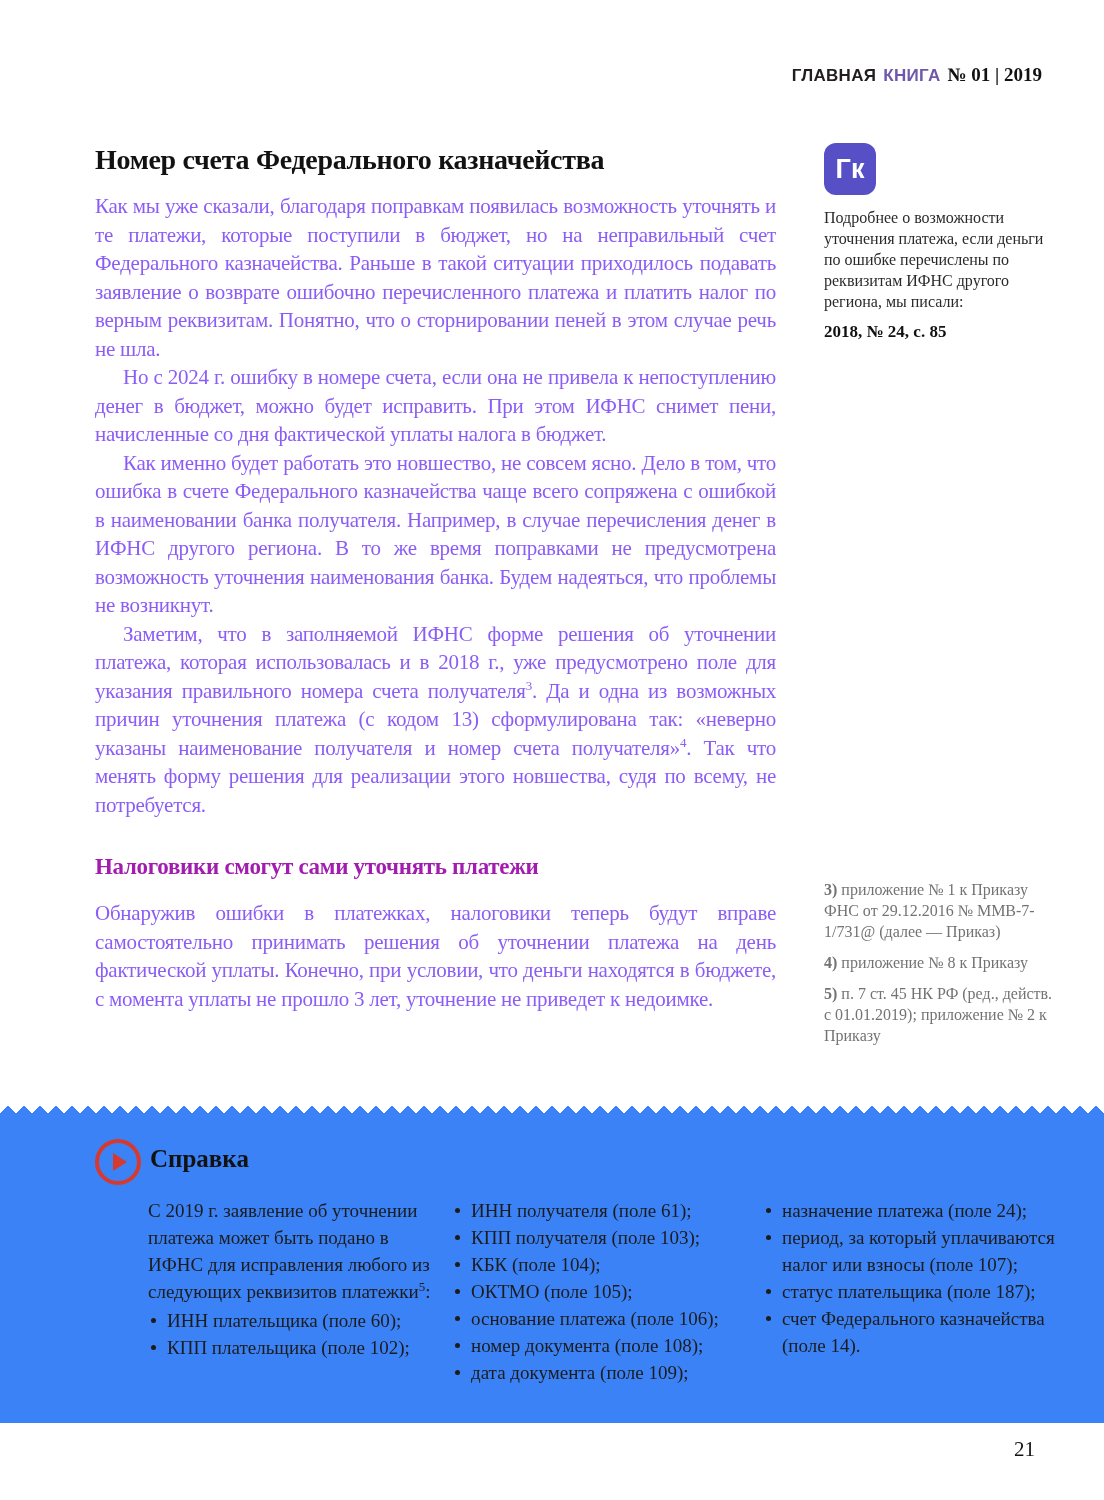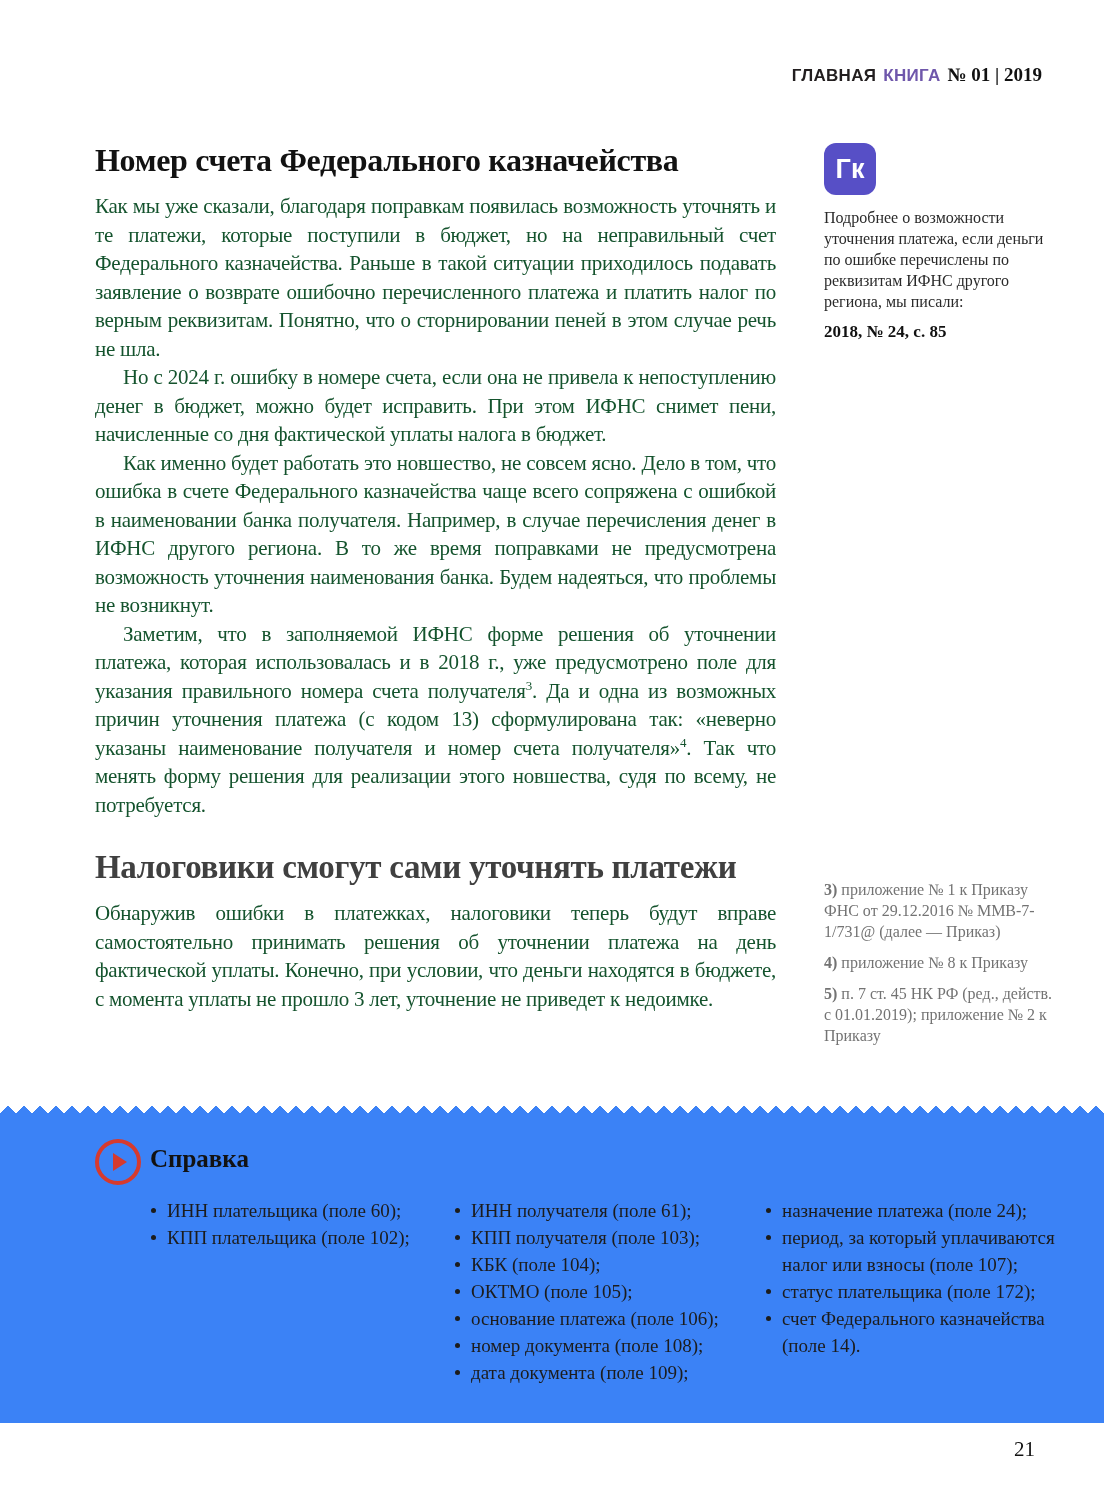--- a/index.html
+++ b/index.html
@@ -15,28 +15,28 @@
     position:absolute; top:57px; right:62px;
     display:flex; align-items:baseline; gap:7px; white-space:nowrap;
   }
   .brand { font-family:"Liberation Sans","DejaVu Sans",sans-serif; font-weight:800;
            font-size:17px; letter-spacing:.3px; color:#221e1f; }
   .brand.accent { color:#6f57ab; }
   .issue { font-weight:700; font-size:19px; color:#111; }
 
   
   .article { position:absolute; left:95px; top:136px; width:681px; }
-  .h1 { font-size:32px; line-height:34px; font-weight:700; letter-spacing:-.3px;
+  .h1 { font-size:28px; line-height:34px; font-weight:700; letter-spacing:-.3px;
         color:#121212; margin-bottom:15px; }
   .h1 span { display:block; }
-  .h2 { font-size:33px; line-height:32px; font-weight:700; letter-spacing:-.3px;
-        color:#404040; margin:32px 0 16px 0; }
+  .h2 { font-size:23px; line-height:32px; font-weight:700; letter-spacing:-.3px;
+        color:#a21caf; margin:32px 0 16px 0; }
   .article p {
     font-size:21px; line-height:28.5px; letter-spacing:-.25px;
-    text-align:justify; hyphens:auto; color:#14532d;
+    text-align:justify; hyphens:auto; color:#8b5cf6;
   }
   .article p.indent { text-indent:28px; }
   sup.fnref { font-size:13px; line-height:0; vertical-align:super; }
 
   
   .gk-logo {
     position:absolute; left:824px; top:136px; width:52px; height:52px;
     background:#574fc6; border-radius:12px; color:#fff;
     font-family:"Liberation Sans","DejaVu Sans",sans-serif; font-weight:700; font-size:27px;
     display:flex; align-items:center; justify-content:center;
@@ -119,20 +119,21 @@
   </div>
 
   <div class="band">
     <div class="sp-icon">
       <span class="tri"></span>
     </div>
     <div class="sp-title">Справка</div>
 
     <div class="sp-cols">
       <div>
+        <div class="intro"><span>С 2019 г. заявление об уточнении платежа может быть подано в ИФНС для исправления любого из следующих реквизитов платежки</span><sup class="fnref">5</sup><span>:</span></div>
         <div class="li">
             <span class="dot"></span>
             <span>ИНН плательщика (поле 60);</span>
           </div>
         <div class="li">
             <span class="dot"></span>
             <span>КПП плательщика (поле 102);</span>
           </div>
       </div>
 
@@ -171,21 +172,21 @@
         <div class="li">
             <span class="dot"></span>
             <span>назначение платежа (поле 24);</span>
           </div>
         <div class="li">
             <span class="dot"></span>
             <span>период, за который уплачиваются налог или взносы (поле 107);</span>
           </div>
         <div class="li">
             <span class="dot"></span>
-            <span>статус плательщика (поле 172);</span>
+            <span>статус плательщика (поле 187);</span>
           </div>
         <div class="li">
             <span class="dot"></span>
             <span>счет Федерального казначейства (поле 14).</span>
           </div>
       </div>
     </div>
   </div>
 
   <div class="page-num">21</div>

